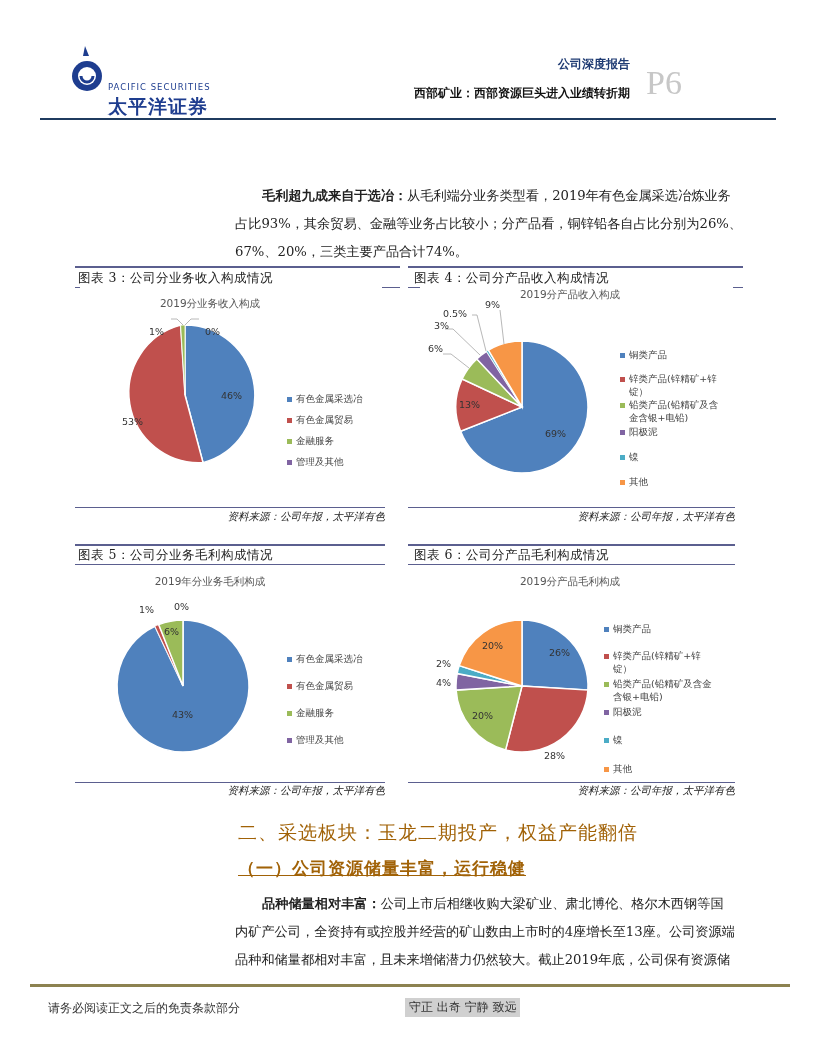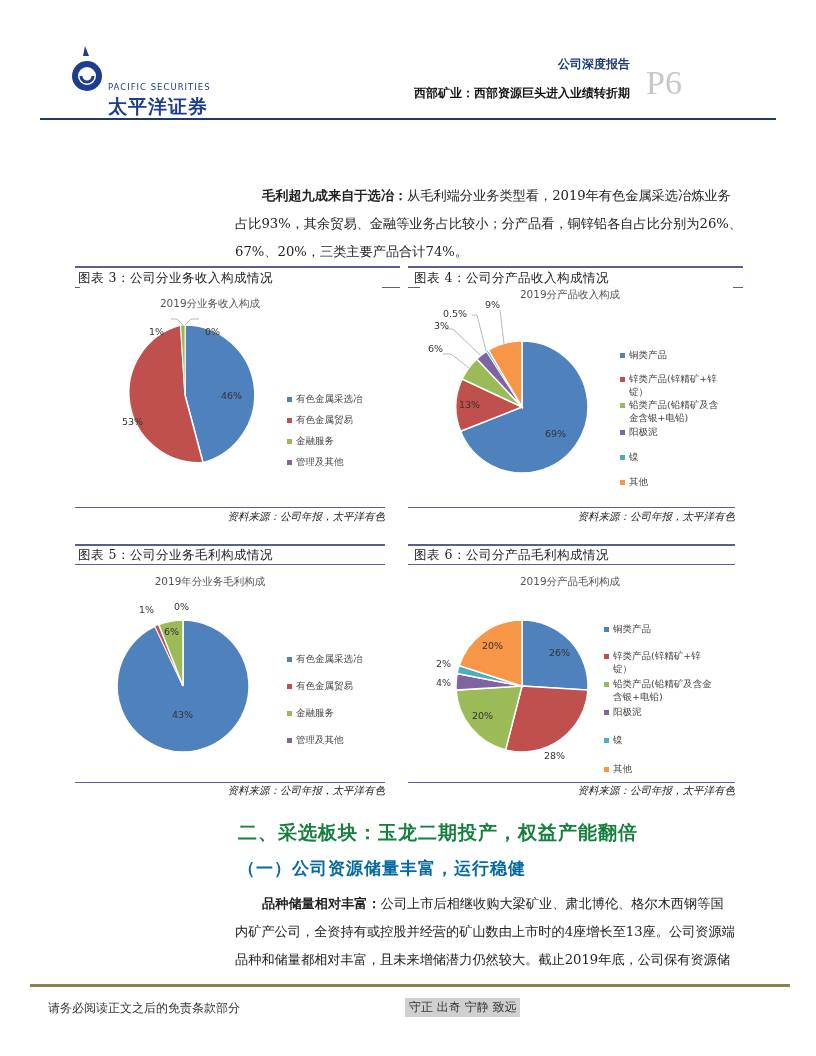--- a/index.html
+++ b/index.html
@@ -24,22 +24,22 @@
   .fig-bot-rule { height: 1px; background: #5b5f8f; }
   .fig-title { font-size: 12.5px; color: #222; letter-spacing: 0.5px; }
   .fig-source { font-size: 10.5px; font-style: italic; color: #222; text-align: right; }
   .chart-title { font-family: "DejaVu Sans", sans-serif; font-size: 10.5px; color: #555; text-align: center; }
   .legend { font-family: "DejaVu Sans", sans-serif; font-size: 9.5px; color: #444; }
   .legend-item { position: absolute; white-space: nowrap; line-height: 13px; margin-top: 20px; }
   .legend-swatch { display: inline-block; width: 5px; height: 5px; margin-right: 4px; vertical-align: middle; }
   .pct { font-family: "DejaVu Sans", sans-serif; font-size: 9.5px; color: #333; position: absolute; white-space: nowrap; }
   svg.pie { position: absolute; overflow: visible; }
   
-  .h1 { left: 238px; top: 820px; font-size: 19px; font-weight: bold; color: #15803d; letter-spacing: 1px; }
-  .h2 { left: 238px; top: 857px; font-size: 17px; font-weight: bold; color: #0369a1; letter-spacing: 1px; }
+  .h1 { left: 238px; top: 820px; font-size: 19px; font-weight: normal; color: #a16207; letter-spacing: 1px; }
+  .h2 { left: 238px; top: 857px; font-size: 17px; font-weight: bold; color: #a16207; letter-spacing: 1px; text-decoration: underline; }
   
   .footer-rule { left: 30px; top: 984px; width: 760px; height: 3px; background: #8c8250; }
   .footer-left { left: 48px; top: 1000px; font-size: 12px; color: #333; }
   .footer-right { left: 404px; top: 998px; font-size: 12px; color: #333; background: #d0d0d0; padding: 1px 4px; left: 405px; }
 </style>
 </head>
 <body>
 
 <div class="abs logo">
   <svg width="60" height="62" viewBox="0 0 60 62">

